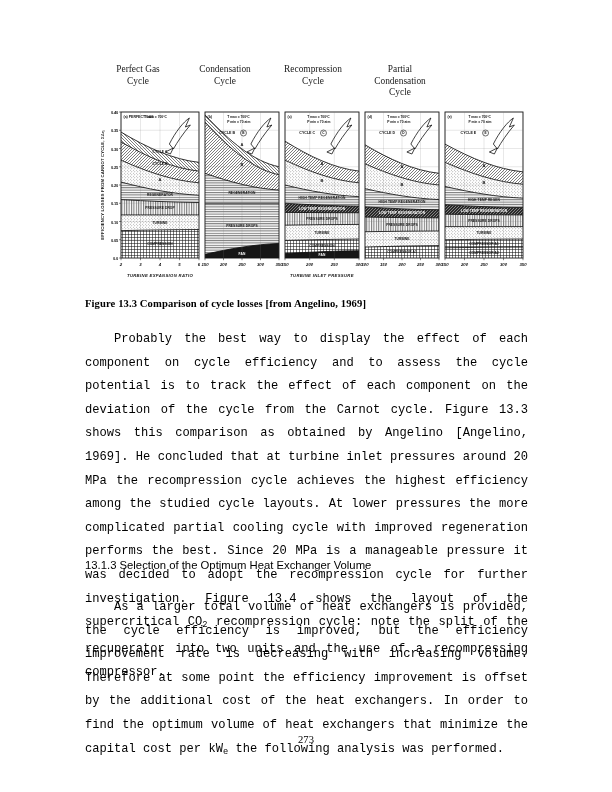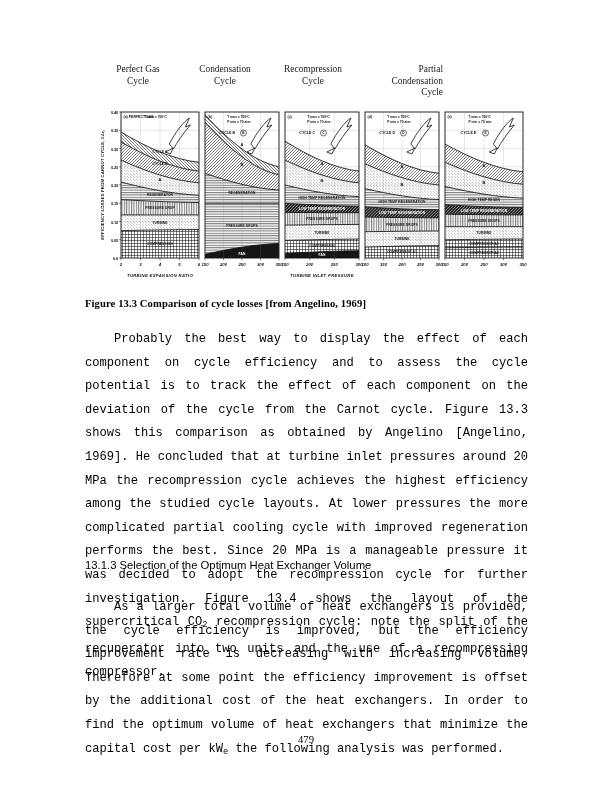--- a/index.html
+++ b/index.html
@@ -33,21 +33,21 @@
   }
   .fig-header {
     font-size: 9.4px;
     line-height: 11.6px;
     text-align: center;
     color: #1a1a1a;
   }
   .fh-1 { width: 86px; }
   .fh-2 { width: 88px; }
   .fh-3 { width: 88px; }
-  .fh-4 { width: 86px; text-align: right; }
+  .fh-4 { width: 86px; }
   .fh-5 { width: 94px; }
 
   
   .figure-wrap {
     position: absolute;
     left: 95px;
     top: 108px;
     width: 442px;
     height: 182px;
   }
@@ -433,15 +433,15 @@
   </div>
 
   <div class="section-heading">13.1.3  Selection of the Optimum Heat Exchanger Volume</div>
 
   <div class="body-block p2">
     <span class="indent" style="display:block;font-family:Liberation Mono, monospace;">
       <span>As a larger total volume of heat exchangers is provided, the cycle efficiency is improved, but the efficiency improvement rate is decreasing with increasing volume. Therefore at some point the efficiency improvement is offset by the additional cost of the heat exchangers. In order to find the optimum volume of heat exchangers that minimize the capital cost per kW</span><sub>e</sub><span> the following analysis was performed.</span>
     </span>
   </div>
 
-  <div class="page-number">479</div>
+  <div class="page-number">273</div>
 
 </div>
 
 </body></html>

